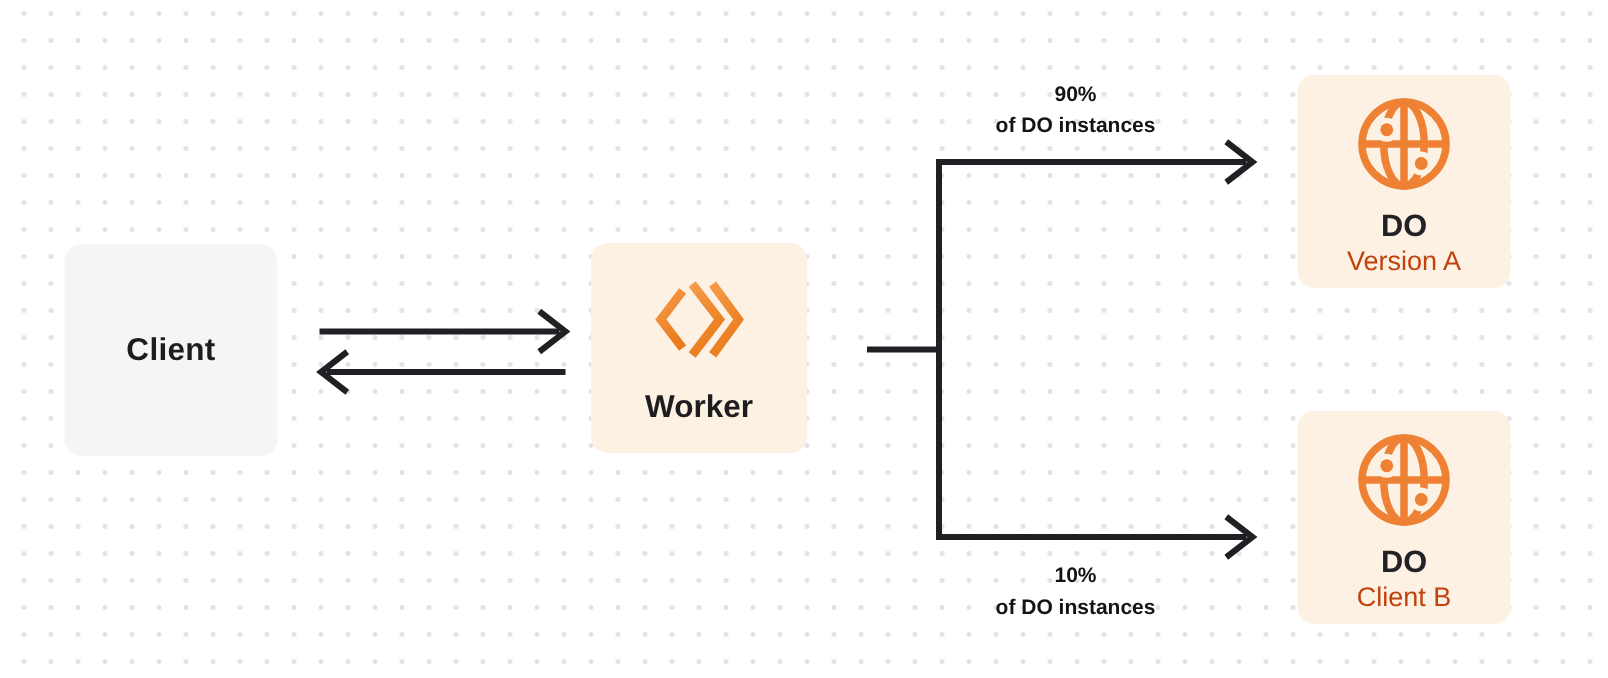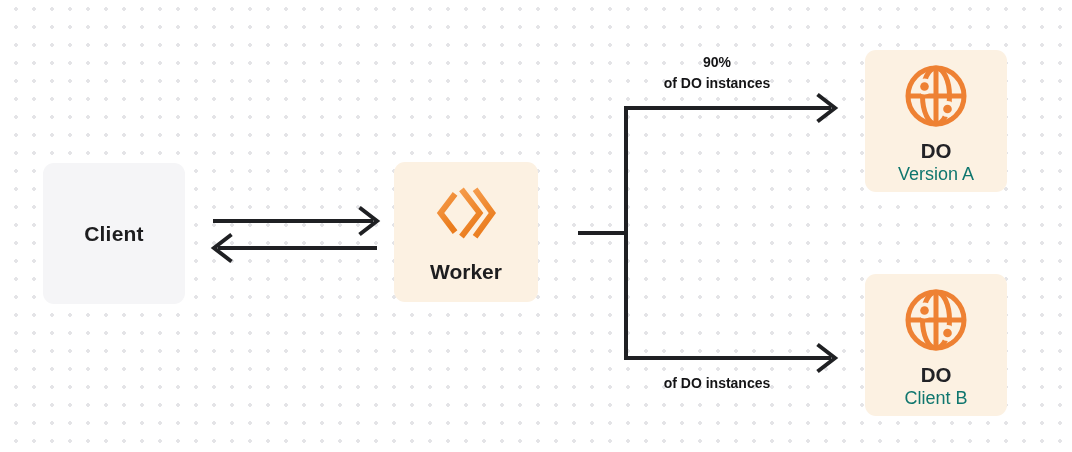--- a/index.html
+++ b/index.html
@@ -48,21 +48,21 @@
     width: 142px; height: 142px; left: 865px;
     padding-top: 13px;
   }
   .do-node-a { top: 50px; }
   .do-node-b { top: 274px; }
   .do-title {
     margin-top: 10px;
     font-size: 20.5px; font-weight: 700; line-height: 24px; color: #222226;
   }
   .do-subtitle {
-    font-size: 18px; font-weight: 400; line-height: 22px; color: #0f766e;
+    font-size: 18px; font-weight: 400; line-height: 22px; color: #c2410c;
   }
 
   .arrow-layer { position: absolute; left: 0; top: 0; }
 
   .branch-label {
     position: absolute;
     left: 597px; width: 240px;
     text-align: center;
     font-size: 14px; font-weight: 700; line-height: 21px;
     color: #141416;
@@ -103,20 +103,21 @@
         <path d="M817.5 344.5 L835 358 L817.5 371.5"></path>
       </g>
     </g>
   </svg>
 
   <div class="branch-label branch-label-top">
     <div>90%</div>
     <div>of DO instances</div>
   </div>
   <div class="branch-label branch-label-bottom">
+    <div>10%</div>
     <div>of DO instances</div>
   </div>
 
   <div class="node node-gray client-node">
     <span class="client-label">Client</span>
   </div>
 
   <div class="node node-cream worker-node">
     <svg width="60" height="60" viewBox="0 0 66 62">
       <defs>

